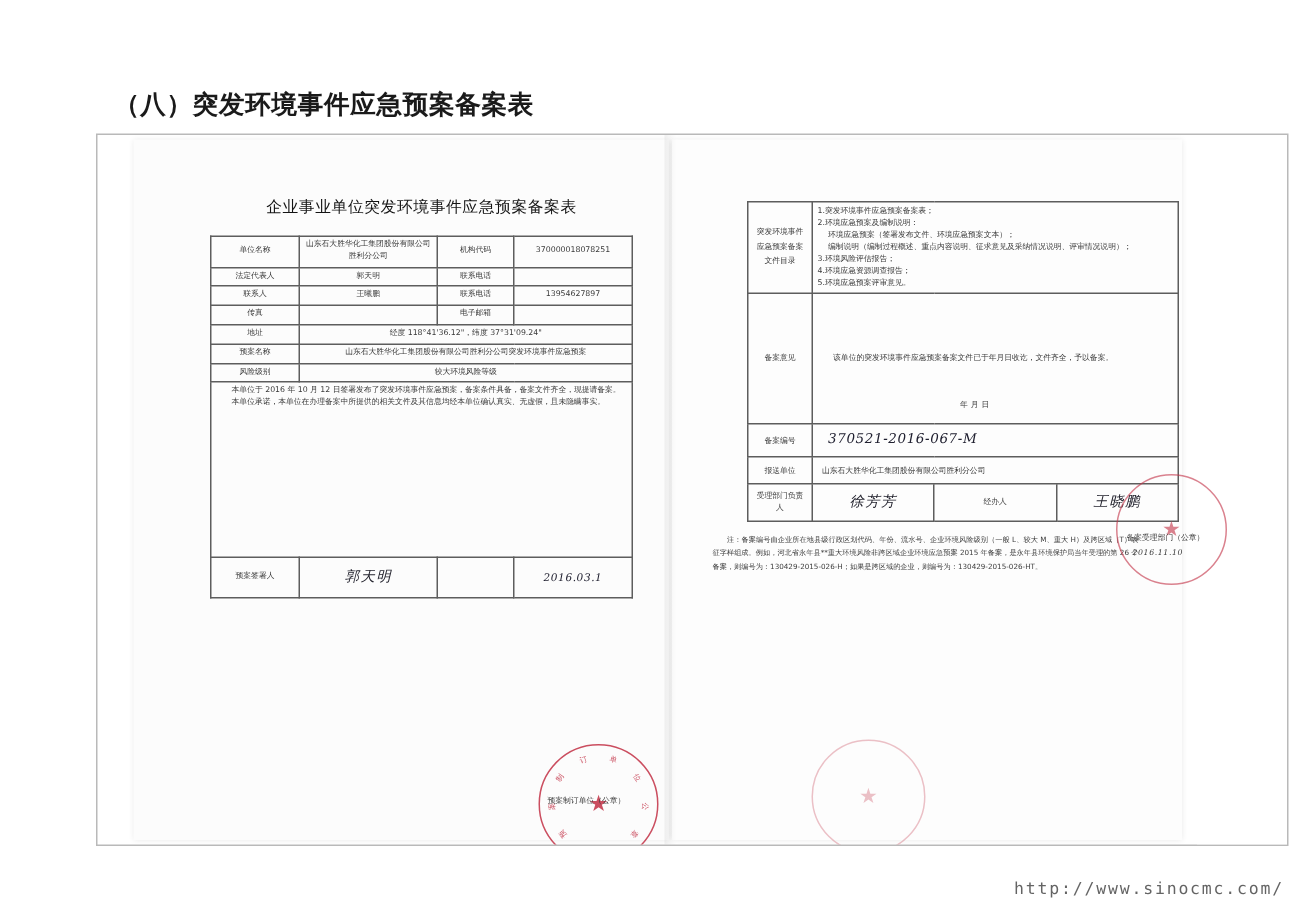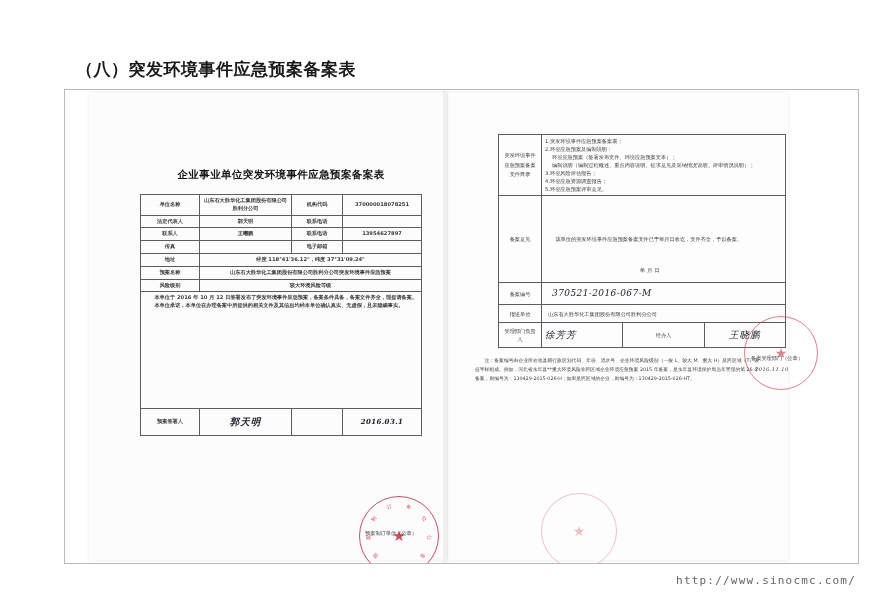--- a/index.html
+++ b/index.html
@@ -42,29 +42,27 @@
     position:absolute;right:0;top:0;width:60px;height:473px;
     background:#ffffff;
   }
 
   
   #left-page{
     position:absolute;left:75px;top:41px;width:282px;
     color:#2b2b2b;
   }
   #form-title{
-    text-align:center;font-size:10.5px;font-weight:bold;
+    text-align:center;font-size:10.5px;font-weight:normal;
     letter-spacing:0.4px;color:#141414;margin-bottom:12px;
     white-space:nowrap;
-    margin-top:37px;
   }
   table.doc{
     border-collapse:collapse;width:282px;
     table-layout:fixed;
-    font-weight:bold;
   }
   table.doc td{
     border:1px solid #5d5d5d;
     font-size:5.2px;
     color:#3a3a3a;
     padding:2px 3px;
     line-height:1.5;
     vertical-align:middle;
     background:transparent;
   }
@@ -157,21 +155,21 @@
   #seal-opinion{
     left:679px;top:226px;width:72px;height:72px;
     opacity:0.62;
   }
   #seal-opinion .star{font-size:14px;}
   .seal-caption{
     position:absolute;font-size:5.2px;color:#3a3a3a;
   }
   
   #watermark{
-    position:absolute;right:14px;bottom:28px;
+    position:absolute;right:14px;bottom:16px;
     font-family:"DejaVu Sans Mono","Liberation Mono",monospace;
     font-size:11px;color:#4a4a4a;letter-spacing:1.2px;
     opacity:0.85;
     margin-top:43px;
   }
 </style>
 </head>
 <body>
 
 <div id="section-title">（八）突发环境事件应急预案备案表</div>
@@ -272,21 +270,21 @@
         <td colspan="3" style="height:17px;padding-left:10px;">
           <span class="hand">370521-2016-067-M</span>
         </td>
       </tr>
       <tr>
         <td class="r-lbl">报送单位</td>
         <td colspan="3" style="height:13px;padding-left:6px;">山东石大胜华化工集团股份有限公司胜利分公司</td>
       </tr>
       <tr>
         <td class="r-lbl" style="line-height:1.6;">受理部门负责人</td>
-        <td style="height:20px;width:86px;">
+        <td style="height:20px;text-align:center;width:86px;">
           <span class="hand-cn">徐芳芳</span>
         </td>
         <td style="width:44px;text-align:center;">经办人</td>
         <td style="text-align:center;">
           <span class="hand-cn">王晓鹏</span>
         </td>
       </tr>
     </tbody>
       </table>
 

